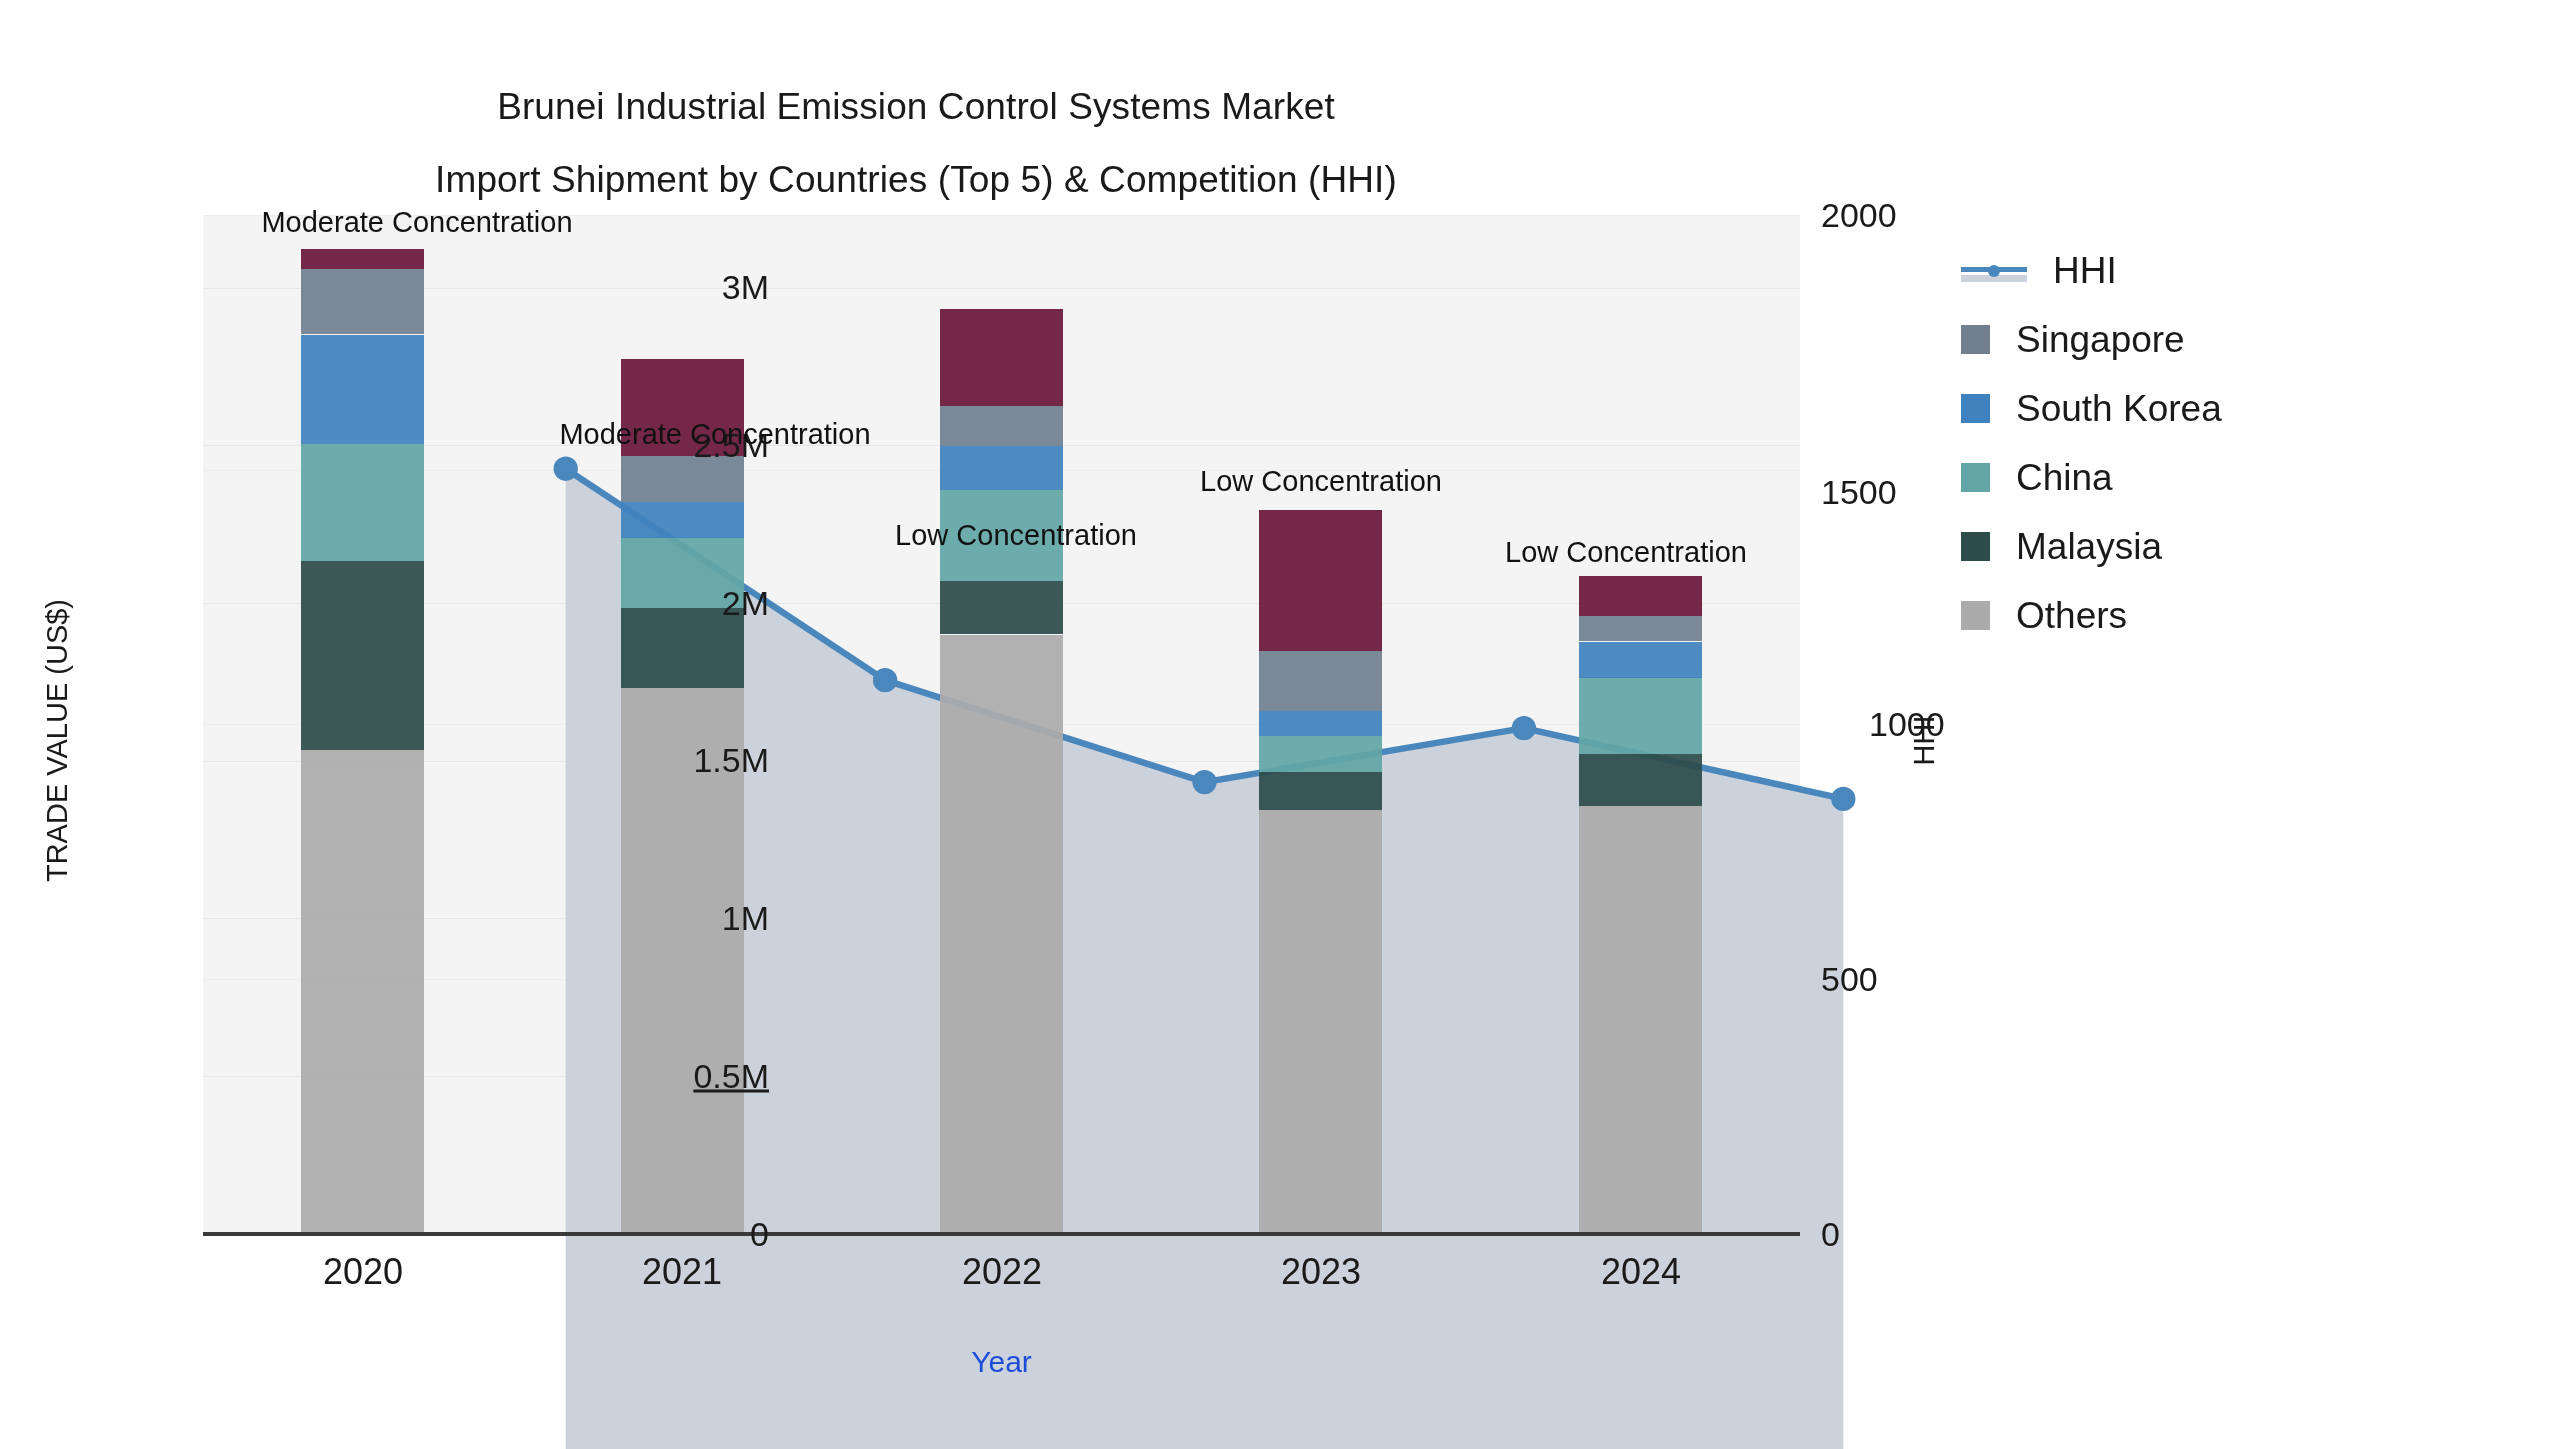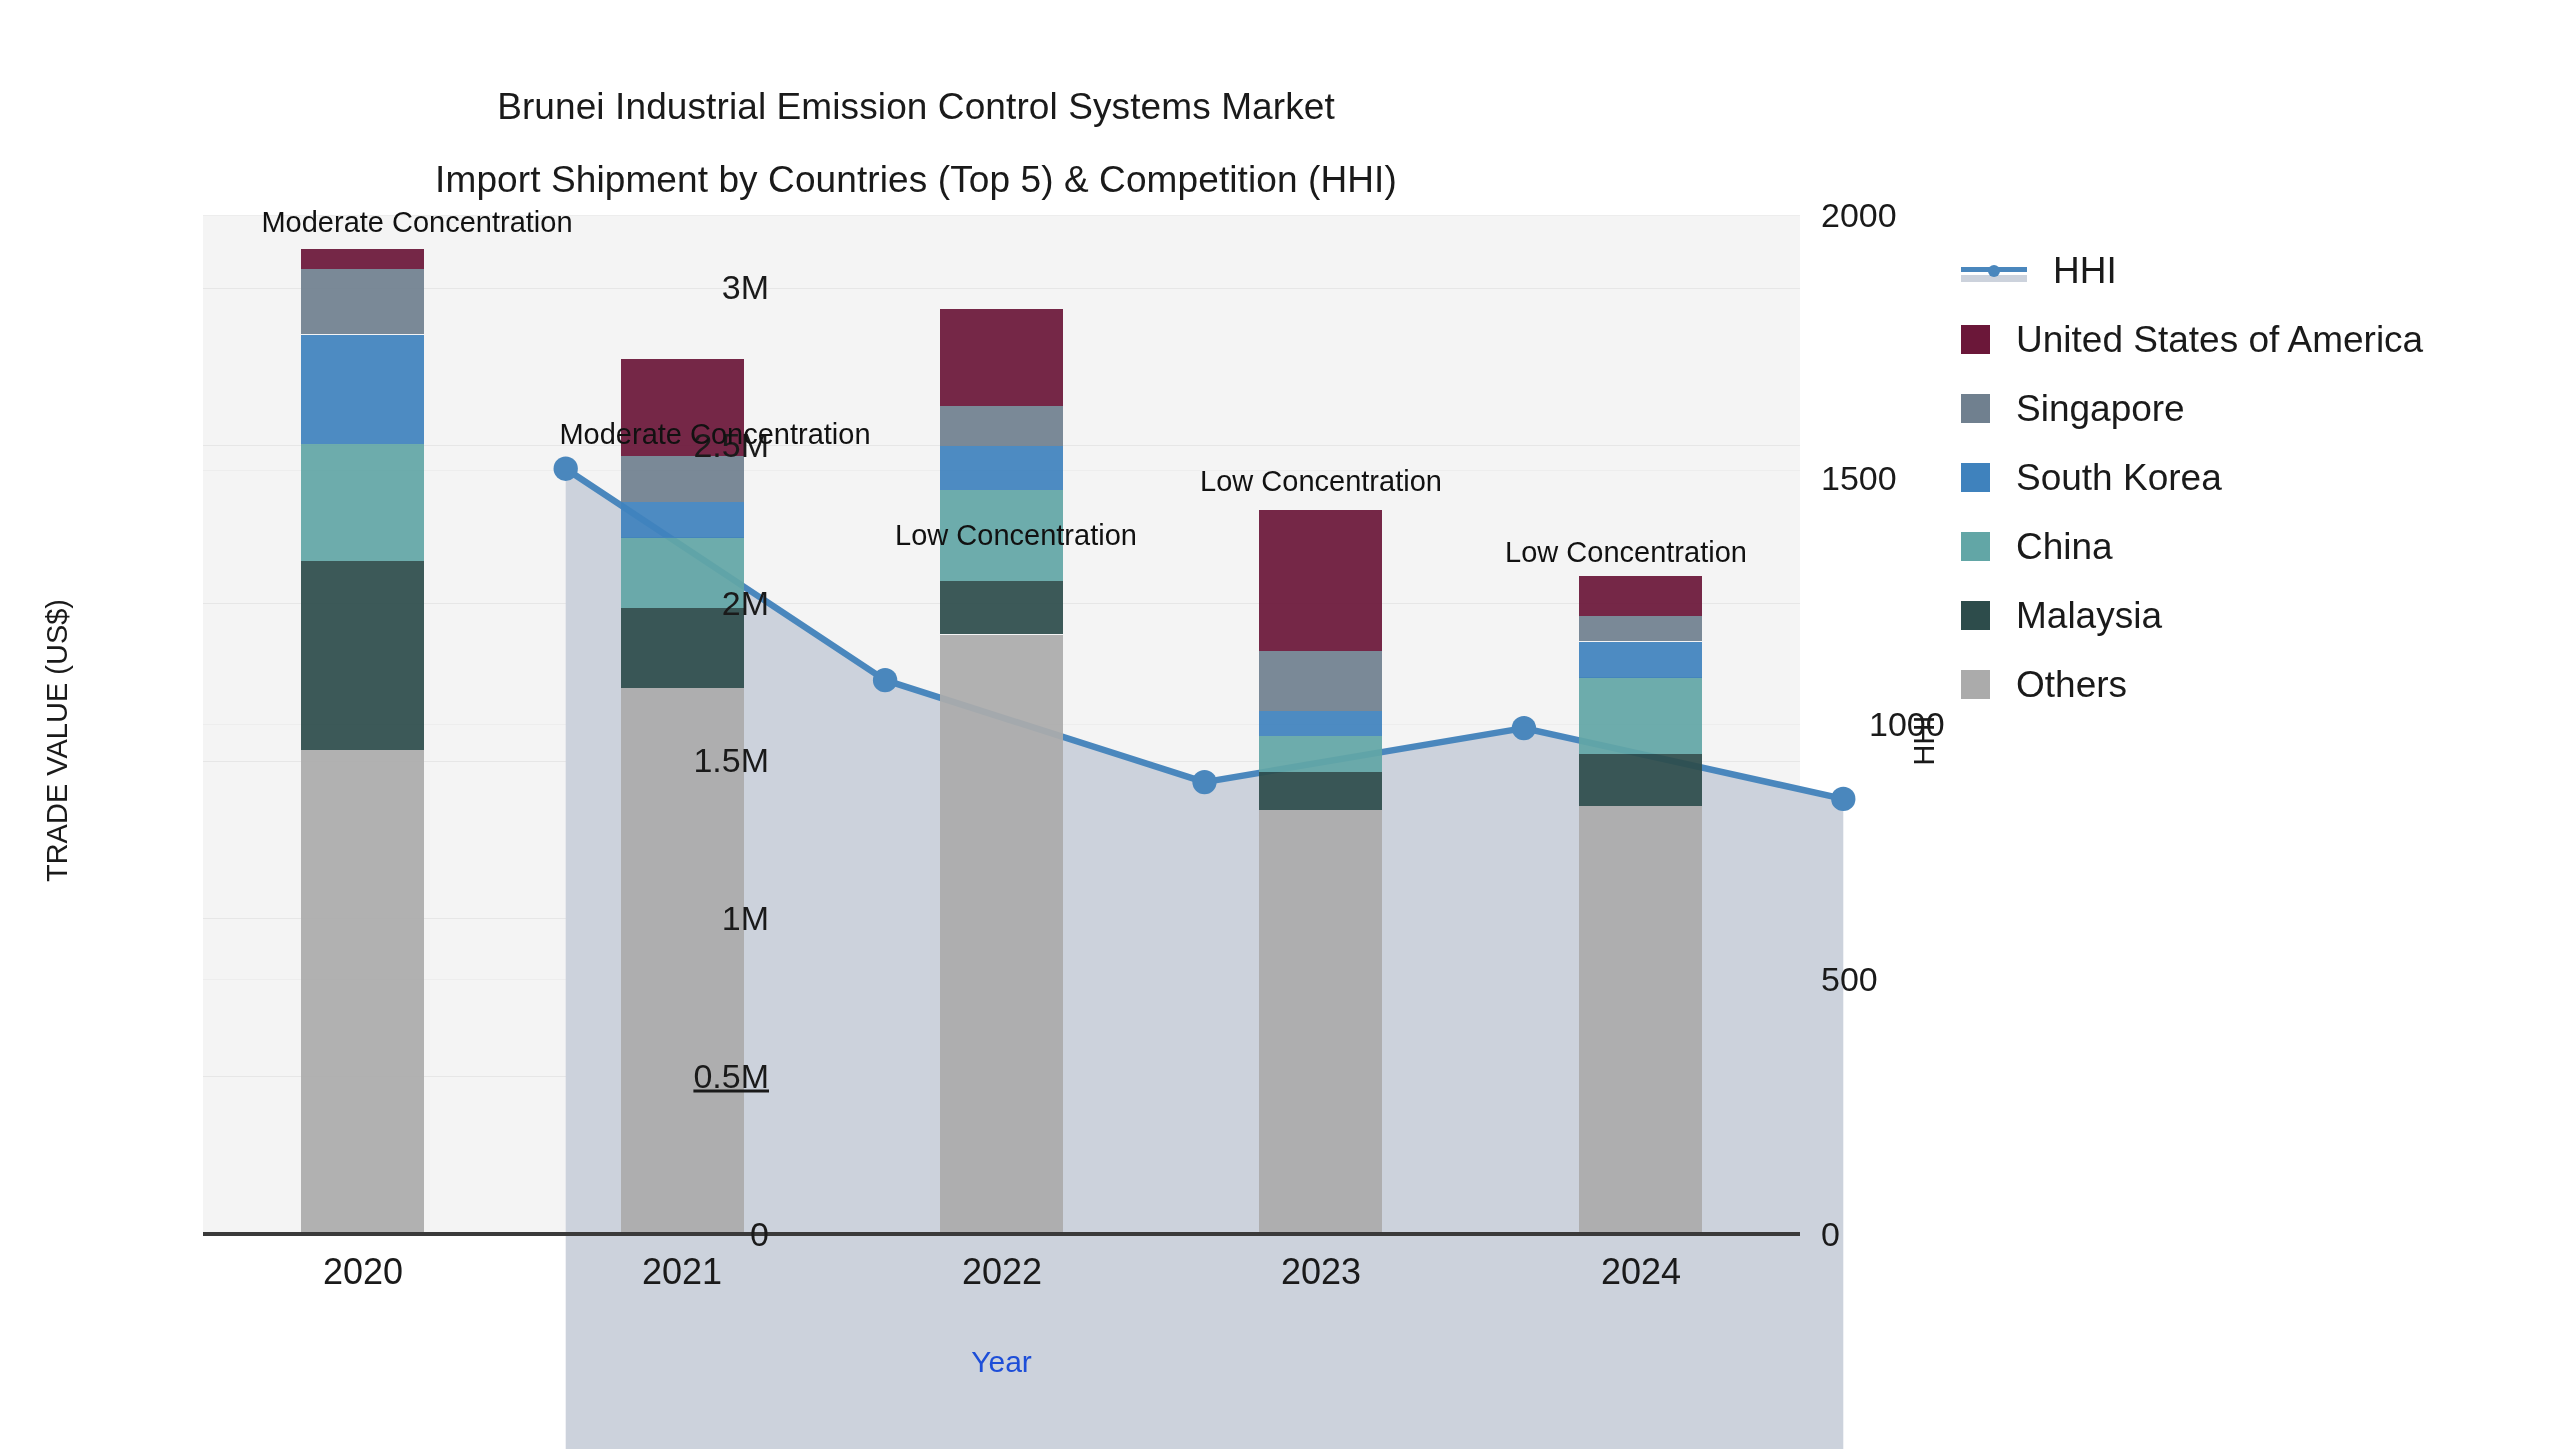--- a/index.html
+++ b/index.html
@@ -199,21 +199,21 @@
       <div class="ytick" style="top: 918px;">1M</div>
       <div class="ytick" style="top: 760px;">1.5M</div>
       <div class="ytick" style="top: 603px;">2M</div>
       <div class="ytick" style="top: 445px;">2.5M</div>
       <div class="ytick" style="top: 287px;">3M</div>
     </div>
   <div id="y2ticks">
       <div class="y2tick" style="top: 1234px;">0</div>
       <div class="y2tick" style="top: 979px;">500</div>
       <div class="y2tick" style="top: 724px; margin-left: 48px;">1000</div>
-      <div class="y2tick" style="top: 478px;">1500</div>
+      <div class="y2tick" style="top: 492px;">1500</div>
       <div class="y2tick" style="top: 215px;">2000</div>
     </div>
   <div id="xticks">
       <div class="xtick" style="left: 363px;">2020</div>
       <div class="xtick" style="left: 682px;">2021</div>
       <div class="xtick" style="left: 1002px;">2022</div>
       <div class="xtick" style="left: 1321px;">2023</div>
       <div class="xtick" style="left: 1641px;">2024</div>
     </div>
   <div id="annotations">
@@ -231,24 +231,20 @@
   <div class="legend" id="legend">
       <div class="legend-row">
         <span class="legend-line">
           <span class="lbar"></span>
           <span class="lln"></span>
           <span class="ldot"></span>
         </span>
         <span class="legend-label">HHI</span>
       </div>
       <div class="legend-row">
-        <span class="legend-swatch" style="background: rgb(107, 23, 57);"></span>
-        <span class="legend-label">United States of America</span>
-      </div>
-      <div class="legend-row">
         <span class="legend-swatch" style="background: rgb(112, 128, 143);"></span>
         <span class="legend-label">Singapore</span>
       </div>
       <div class="legend-row">
         <span class="legend-swatch" style="background: rgb(63, 130, 189);"></span>
         <span class="legend-label">South Korea</span>
       </div>
       <div class="legend-row">
         <span class="legend-swatch" style="background: rgb(98, 166, 166);"></span>
         <span class="legend-label">China</span>

